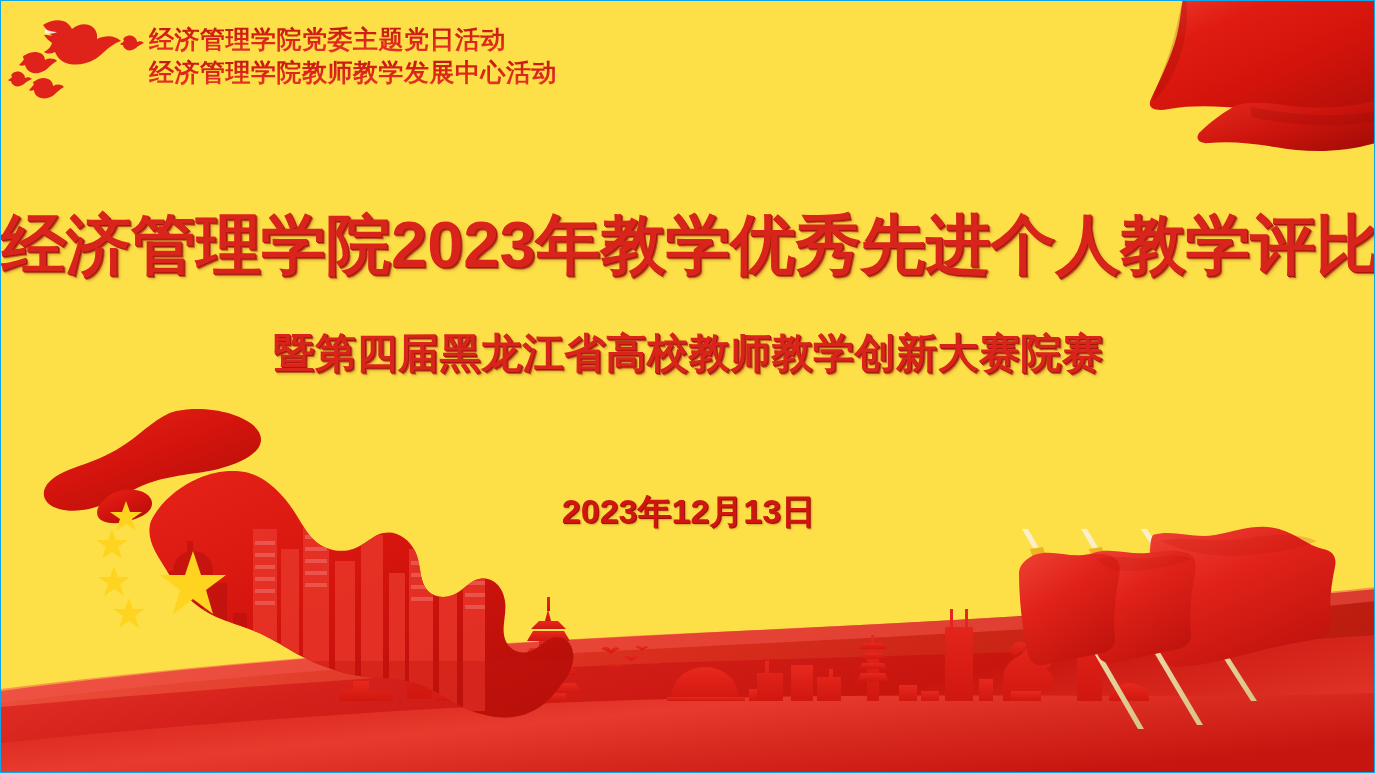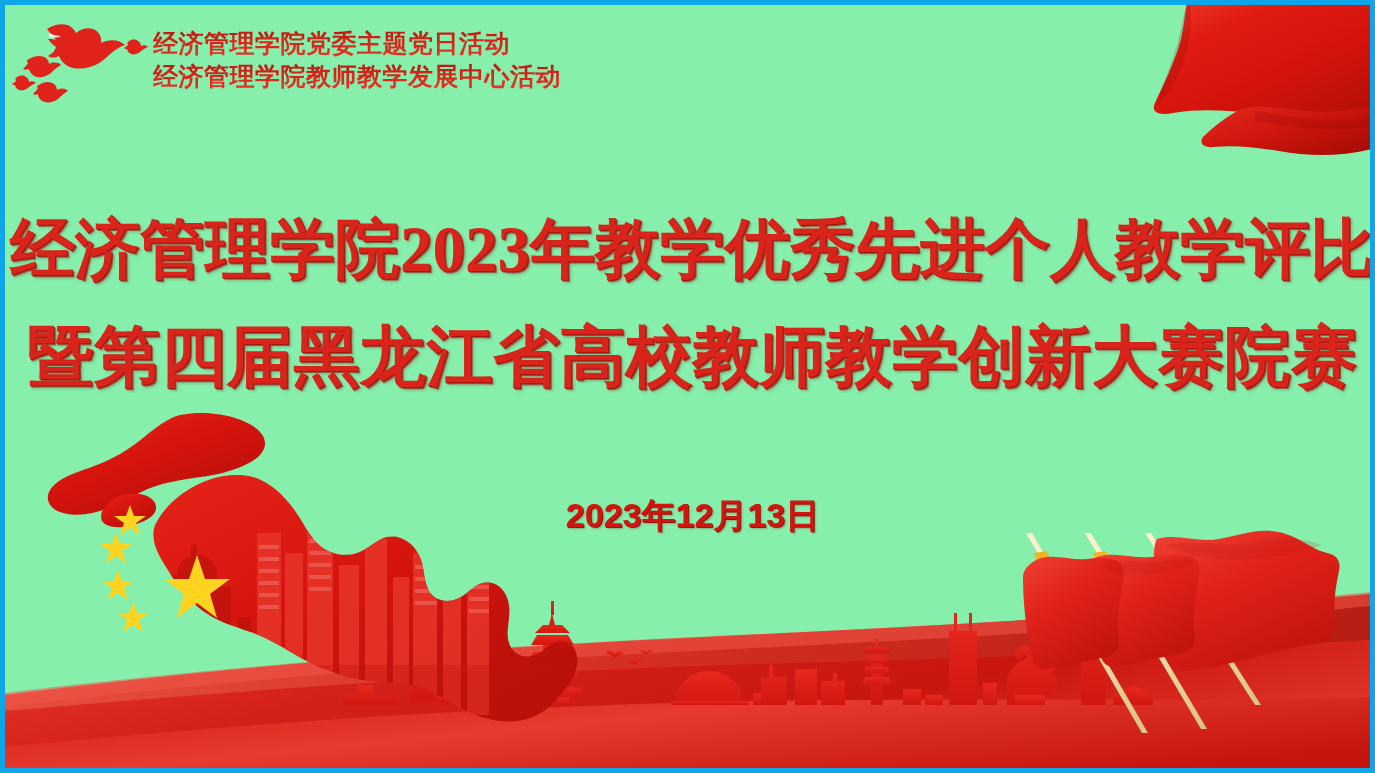--- a/index.html
+++ b/index.html
@@ -4,24 +4,24 @@
 <style>
   html, body {
     margin: 0;
     padding: 0;
     background: #ffffff;
   }
   #poster {
     position: relative;
     width: 1375px;
     height: 773px;
-    background: #86efac;
+    background: #fde047;
     overflow: hidden;
     box-sizing: border-box;
-    border: 5px solid #0ea5e9;
+    border: 1px solid #0ea5e9;
     font-family: "Liberation Sans", "DejaVu Sans", sans-serif;
   }
 
   
   .art-layer {
     position: absolute;
     left: 0; top: 0;
     width: 1375px;
     height: 773px;
     pointer-events: none;
@@ -71,24 +71,23 @@
     font-size: 65px;
     font-weight: bold;
     line-height: 108px;
     color: #d8241a;
     letter-spacing: 0px;
     white-space: nowrap;
     text-shadow:
        1px 1px 0 #a8140e,
        2px 2px 0 rgba(150,20,14,0.55),
        3px 3px 3px rgba(120,15,10,0.28);
-    font-family: Liberation Serif, serif;
   }
   .title-line.line2 {
-    font-size: 66px;
+    font-size: 41px;
     letter-spacing: 0.5px;
   }
 
   
   #event-date {
     position: absolute;
     left: 0;
     top: 488px;
     width: 1375px;
     text-align: center;

